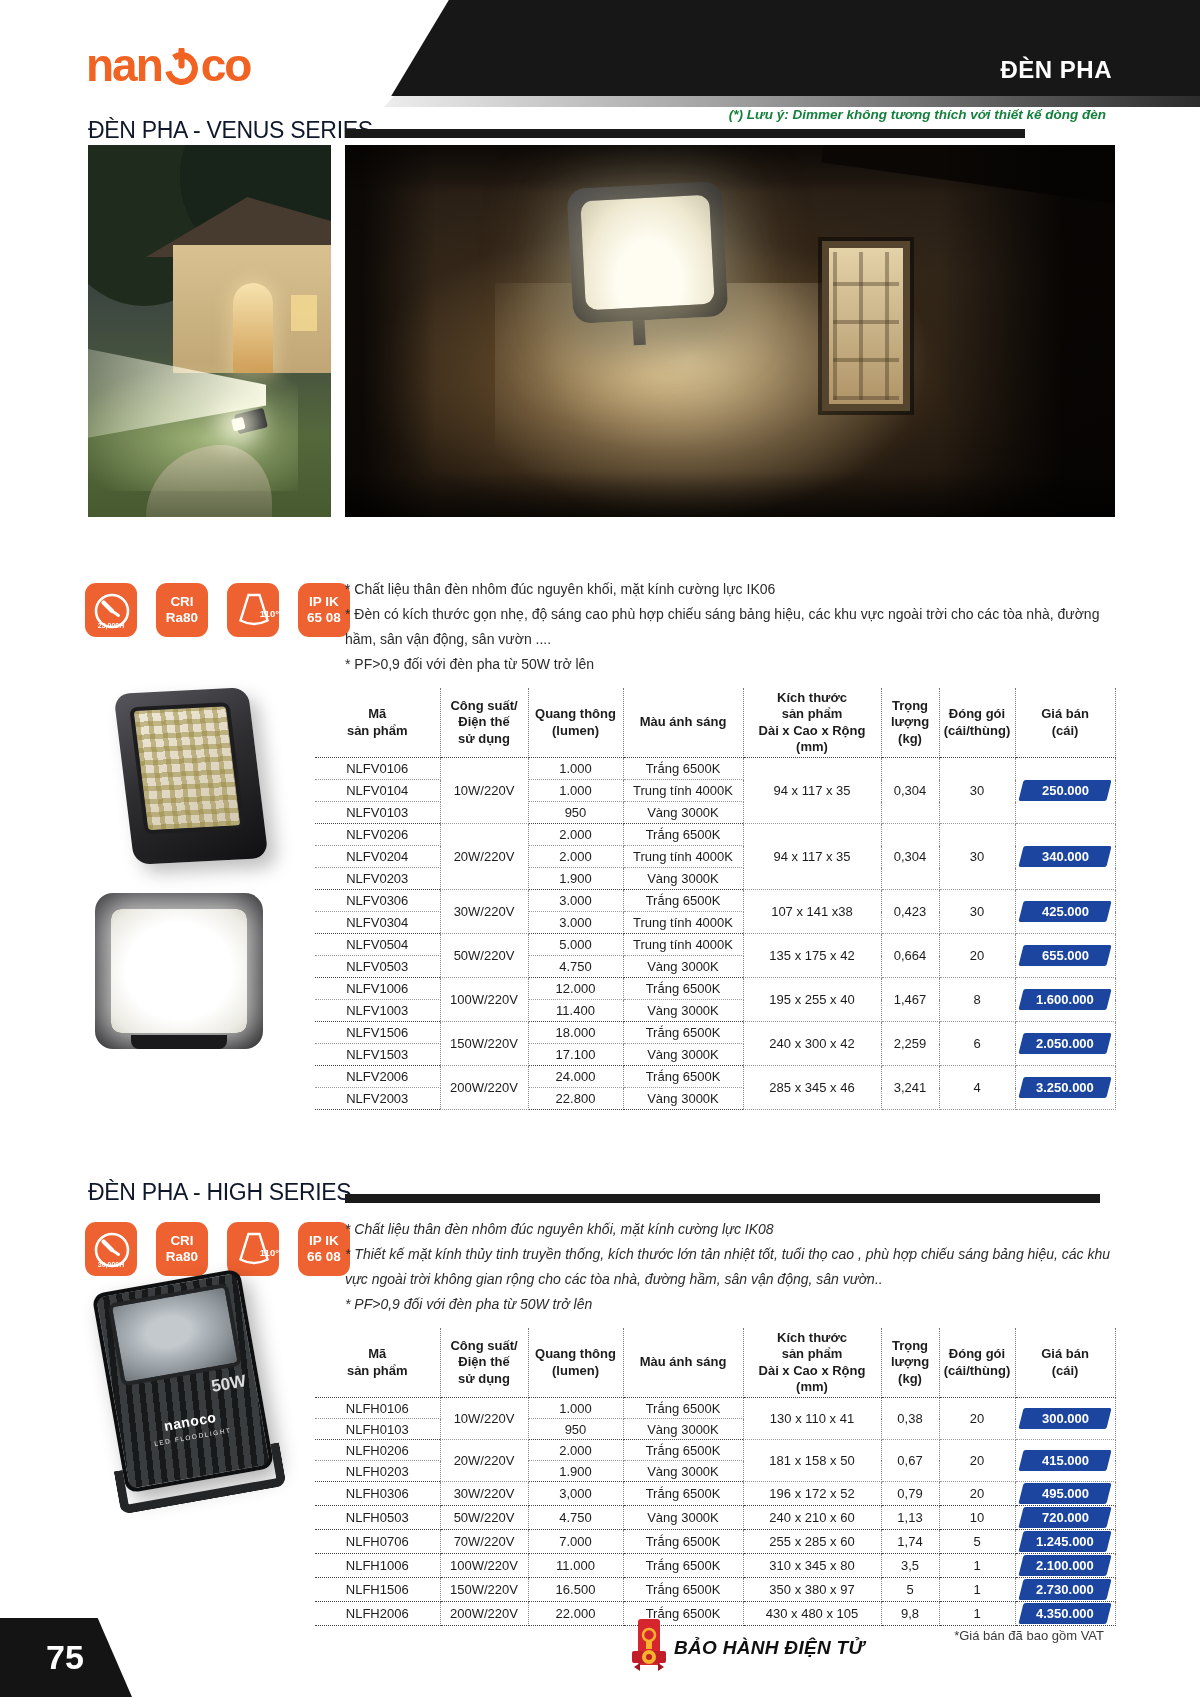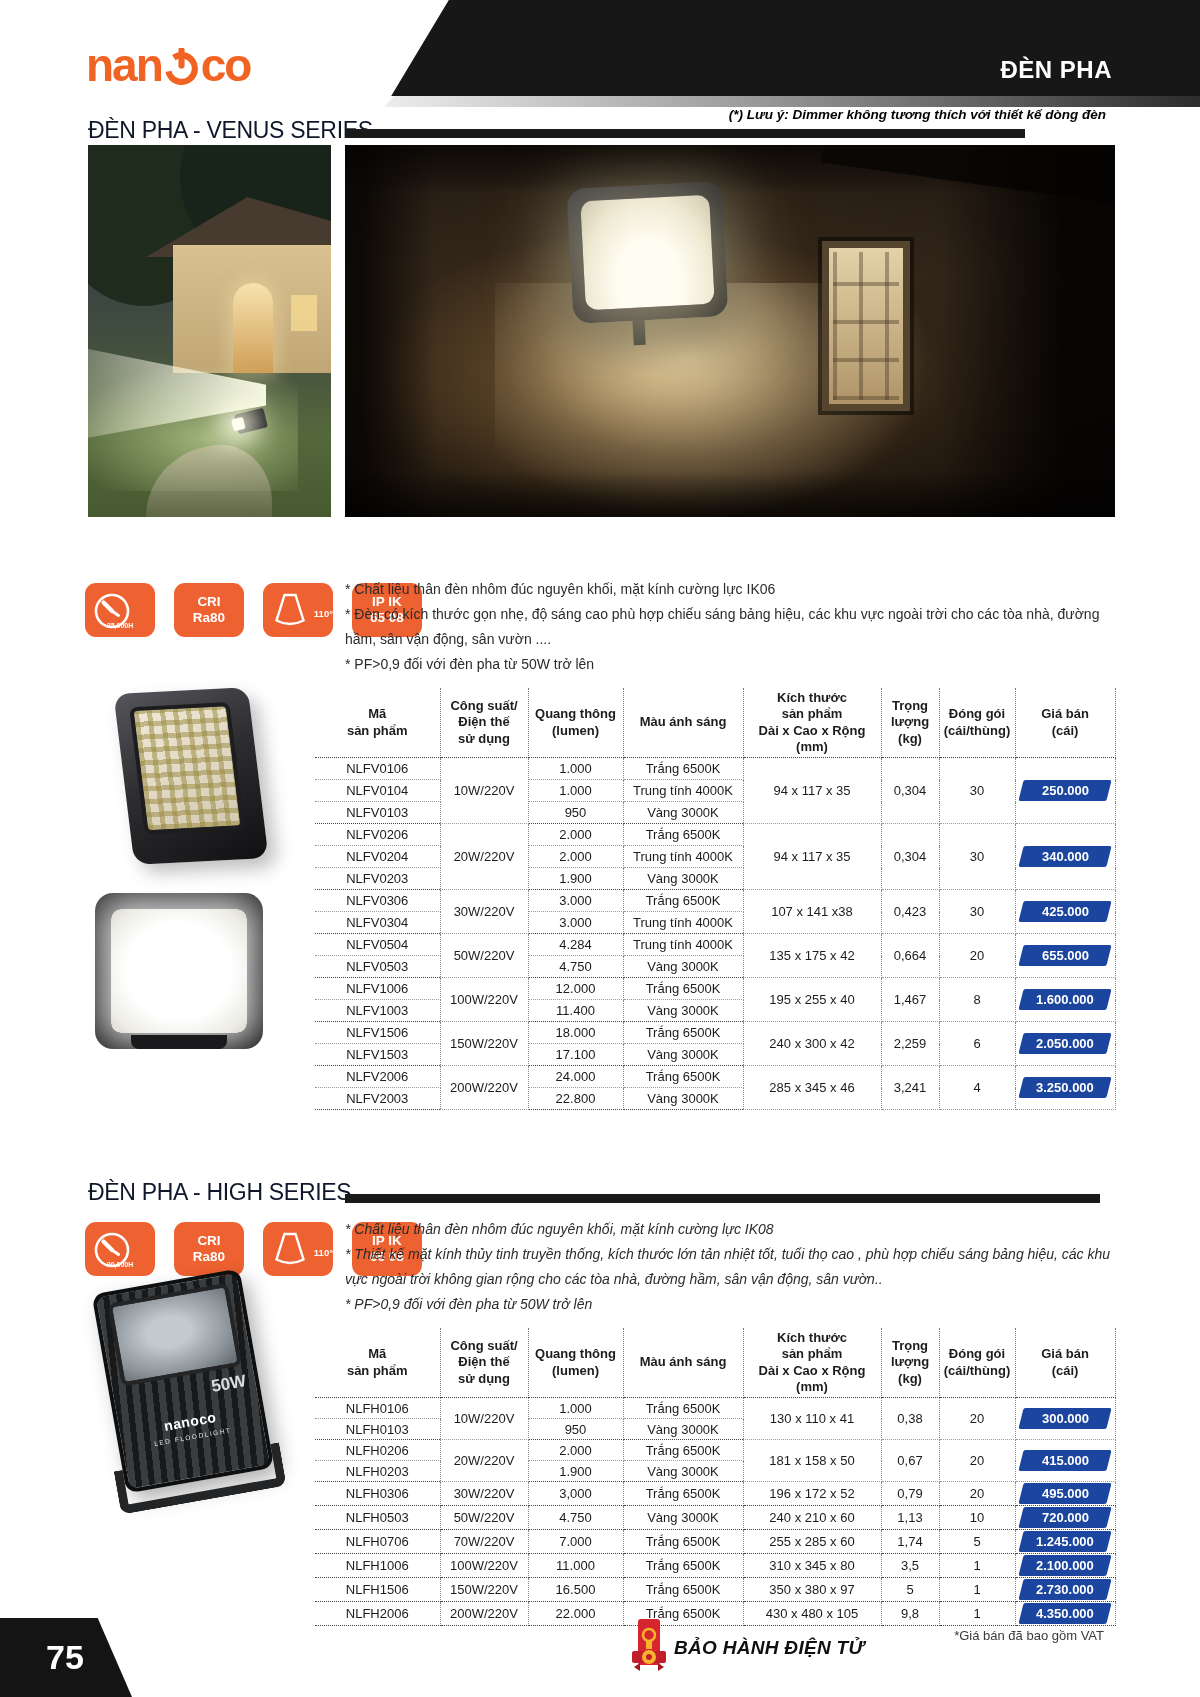--- a/index.html
+++ b/index.html
@@ -15,21 +15,21 @@
             clip-path:polygon(37.4% 0,100% 0,100% 100%,32.6% 100%); }
   .banner-title { position:absolute; right:88px; bottom:12px; color:#fff; font-size:24px;
                   font-weight:800; letter-spacing:.5px;text-align:center; }
   .banner-strip { position:absolute; left:384px; top:96px; width:816px; height:11px;
                   background:linear-gradient(to right,#ededed,#9a9a9a 45%,#2c2c2c);
                   clip-path:polygon(10px 0,100% 0,100% 100%,0 100%); }
 
   
   .sec-title { position:absolute; left:88px; color:#0f172a; font-size:23px; font-weight:400; letter-spacing:-.3px; }
   .sec-title-1 { top:117px; } .sec-title-2 { top:1179px; }
-  .sec-note { position:absolute; right:94px; top:107px; color:#000000; font-style:italic;
+  .sec-note { position:absolute; right:94px; top:107px; color:#15803d; font-style:italic;
               font-size:13.5px; font-weight:600; }
   .sec-bar { position:absolute; height:9px; background:#1a1a1a; }
   .sec-bar-1 { left:345px; top:129px; width:680px; }
   .sec-bar-2 { left:345px; top:1194px; width:755px; }
 
   
   .photo { position:absolute; top:145px; height:372px; overflow:hidden; }
   .photo-left { left:88px; width:243px;
     background:linear-gradient(180deg,#2a313d 0%,#323a44 22%,#44503f 55%,#55683c 78%,#47592f 100%); }
   .pl-tree1 { position:absolute; left:-34px; top:-44px; width:180px; height:205px; background:#1f2b1d; border-radius:50%; }
@@ -79,21 +79,21 @@
   .pr-panel { position:absolute; left:13px; top:13px; right:13px; bottom:13px; border-radius:12px;
              background:radial-gradient(ellipse at 50% 78%, #fffdf2 35%, #efe9d2 70%, #cfc8ae 100%);
              box-shadow:0 16px 70px 22px rgba(255,243,196,.5); }
   .pr-bracket { position:absolute; left:288px; top:170px; width:12px; height:30px; background:#2c2c2e; transform:rotate(-3deg); }
   .pr-ground { position:absolute; bottom:0; width:100%; height:46px;
              background:linear-gradient(180deg, transparent, rgba(0,0,0,.65)); }
 
   
   .badges { position:absolute; display:flex; gap:19px; }
   .badges-1 { left:85px; top:583px; } .badges-2 { left:85px; top:1222px; }
-  .badge { position:relative; width:70px; height:54px; background:#EE6130; border-radius:11px;
+  .badge { position:relative; width:52px; height:54px; background:#EE6130; border-radius:11px;
            color:#fff; font-weight:700; display:flex; flex-direction:column;
            align-items:center; justify-content:center; }
   .badge svg { position:absolute; inset:3px; width:48px; height:48px; }
   .badge-clock-label { position:absolute; bottom:8px; width:100%; text-align:center; font-size:7px; }
   .badge-beam-label { position:absolute; top:56%; transform:translateY(-50%); width:100%;
            text-align:right; font-size:9.5px; }
   .badge-text span { font-size:13.5px; line-height:1.18; }
 
   
   .features { position:absolute; left:345px; width:772px; font-size:14px; color:#2b2b2b; }
@@ -347,21 +347,21 @@
           </td>
         </tr>
         <tr class="group-end">
           <td class="code">NLFV0304</td>
           <td>3.000</td>
           <td>Trung tính 4000K</td>
         </tr>
         <tr class="">
           <td class="code">NLFV0504</td>
           <td rowspan="2">50W/220V</td>
-          <td>4.284</td>
+          <td>5.000</td>
           <td>Trung tính 4000K</td>
           <td rowspan="2">135 x 175 x 42</td>
           <td rowspan="2">0,664</td>
           <td rowspan="2">20</td>
           <td rowspan="2" class="price-cell">
             <div class="price-badge">
               <span>655.000</span>
             </div>
           </td>
         </tr>

